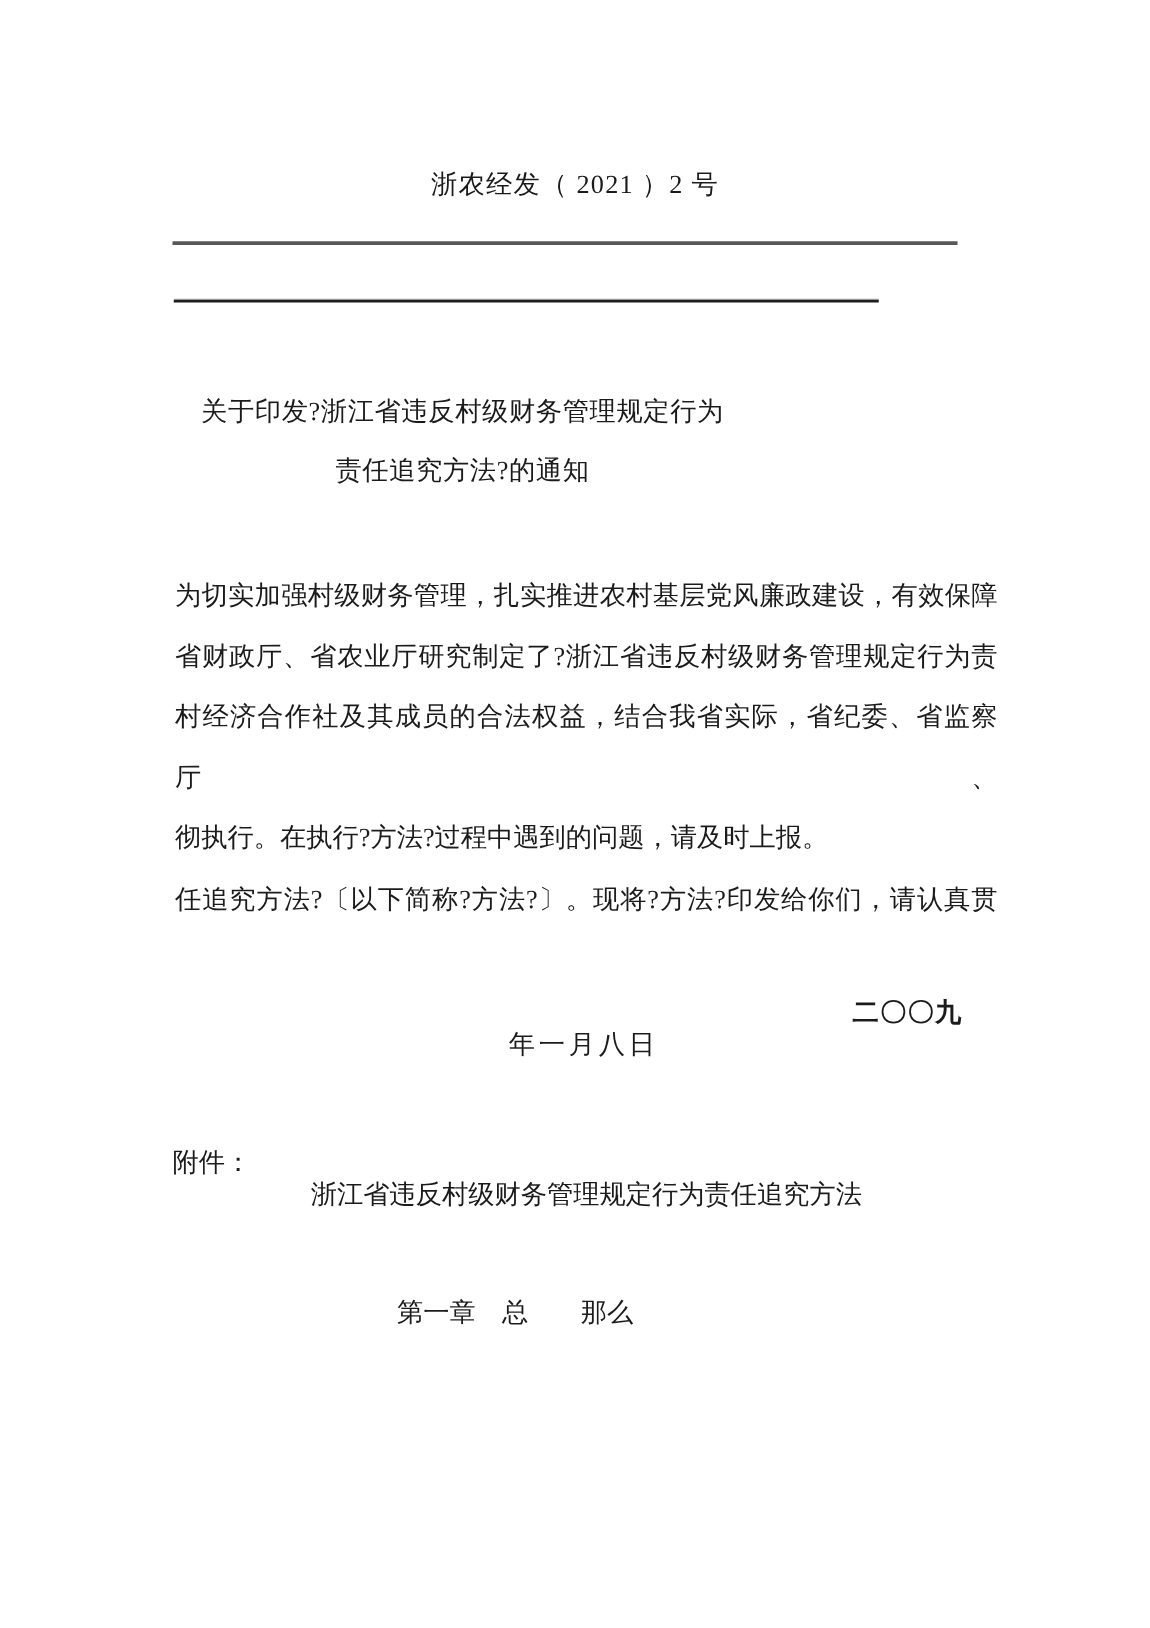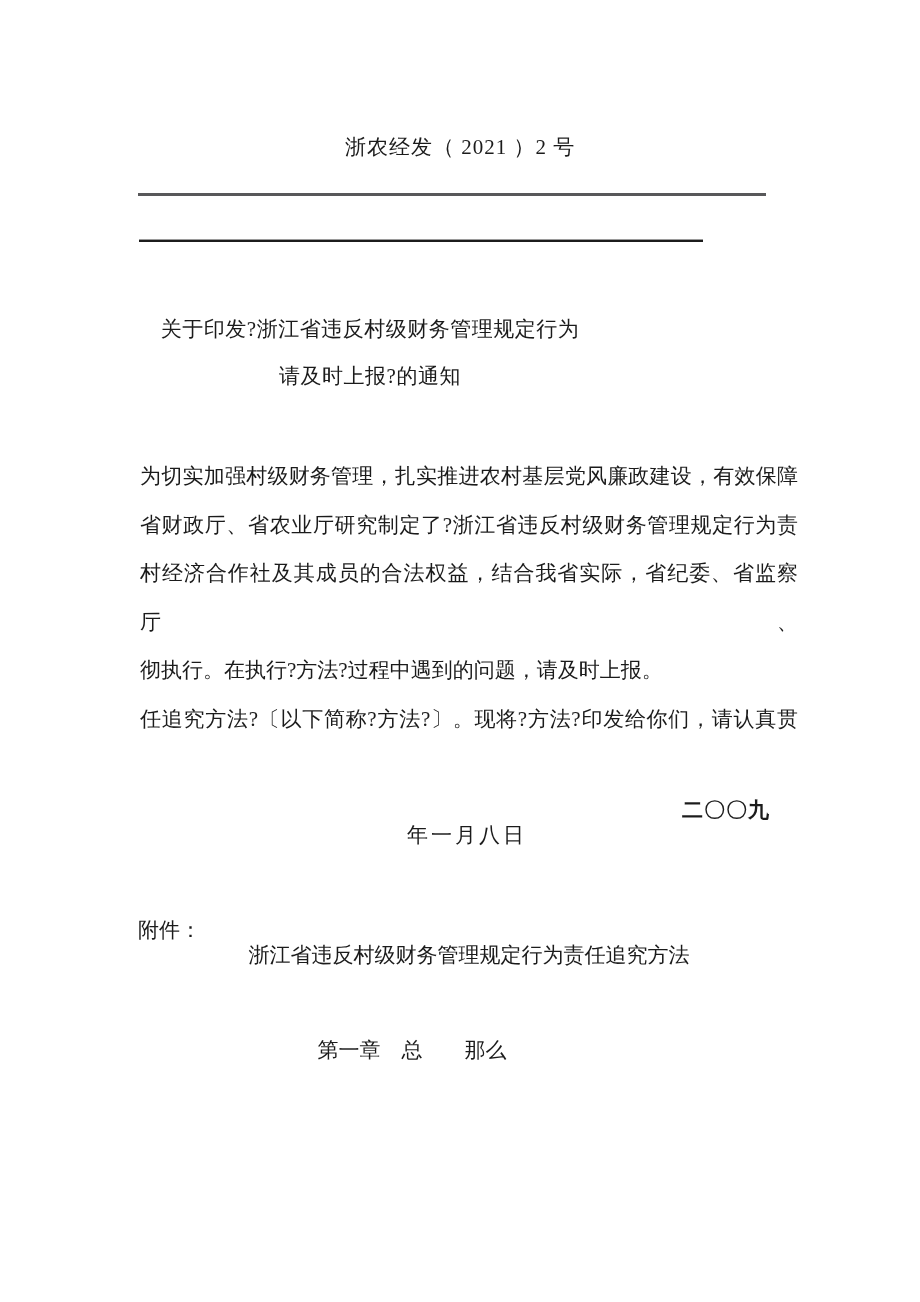--- a/index.html
+++ b/index.html
@@ -122,21 +122,21 @@
 <div class="page">
 
   <div class="doc-number">浙农经发（ 2021 ）2 号</div>
 
   <div class="divider divider-1"></div>
 
   <div class="divider divider-2"></div>
 
   <div class="doc-title">
     <div>关于印发?浙江省违反村级财务管理规定行为</div>
-    <div>请及时上报?的通知</div>
+    <div>责任追究方法?的通知</div>
   </div>
 
   <div class="body-block">
     <div class="body-line just">为切实加强村级财务管理，扎实推进农村基层党风廉政建设，有效保障</div>
     <div class="body-line just">省财政厅、省农业厅研究制定了?浙江省违反村级财务管理规定行为责</div>
     <div class="body-line just">村经济合作社及其成员的合法权益，结合我省实际，省纪委、省监察厅、</div>
     <div class="body-line">彻执行。在执行?方法?过程中遇到的问题，请及时上报。</div>
     <div class="body-line just">任追究方法?〔以下简称?方法?〕。现将?方法?印发给你们，请认真贯</div>
   </div>
 

